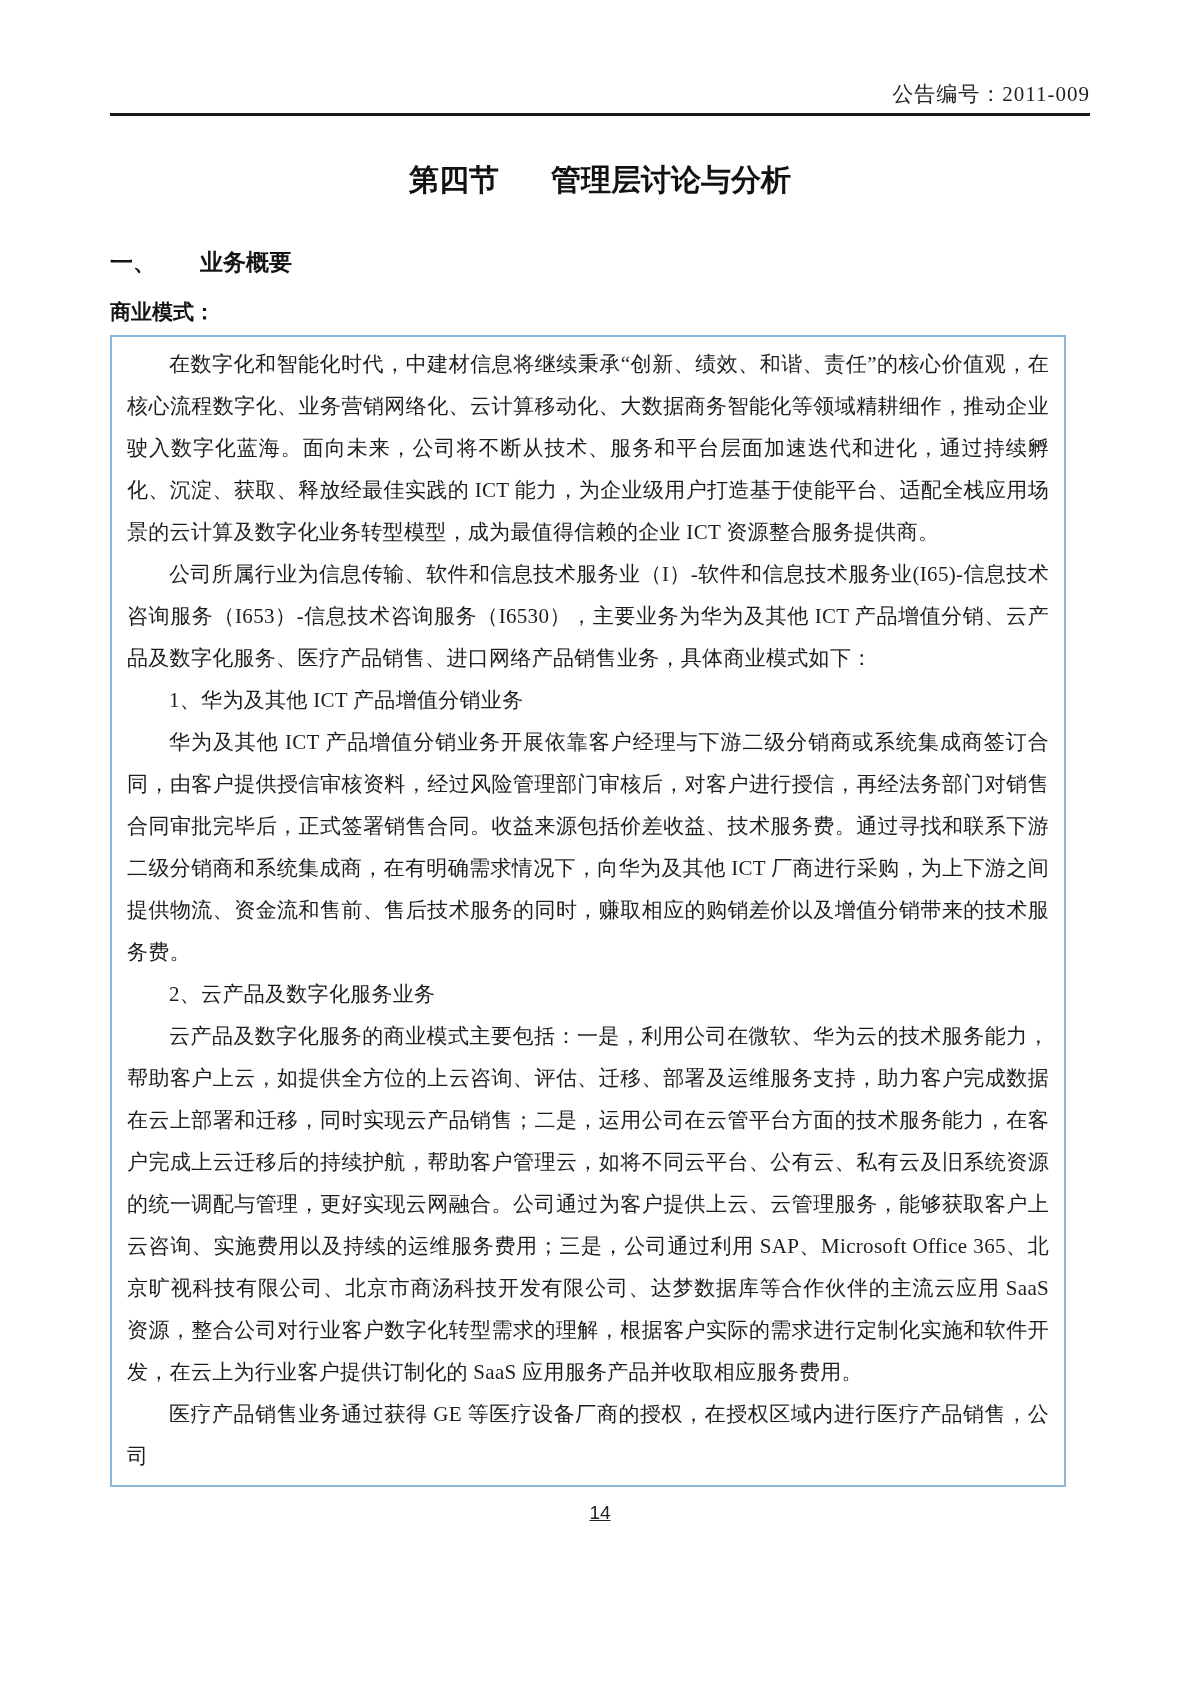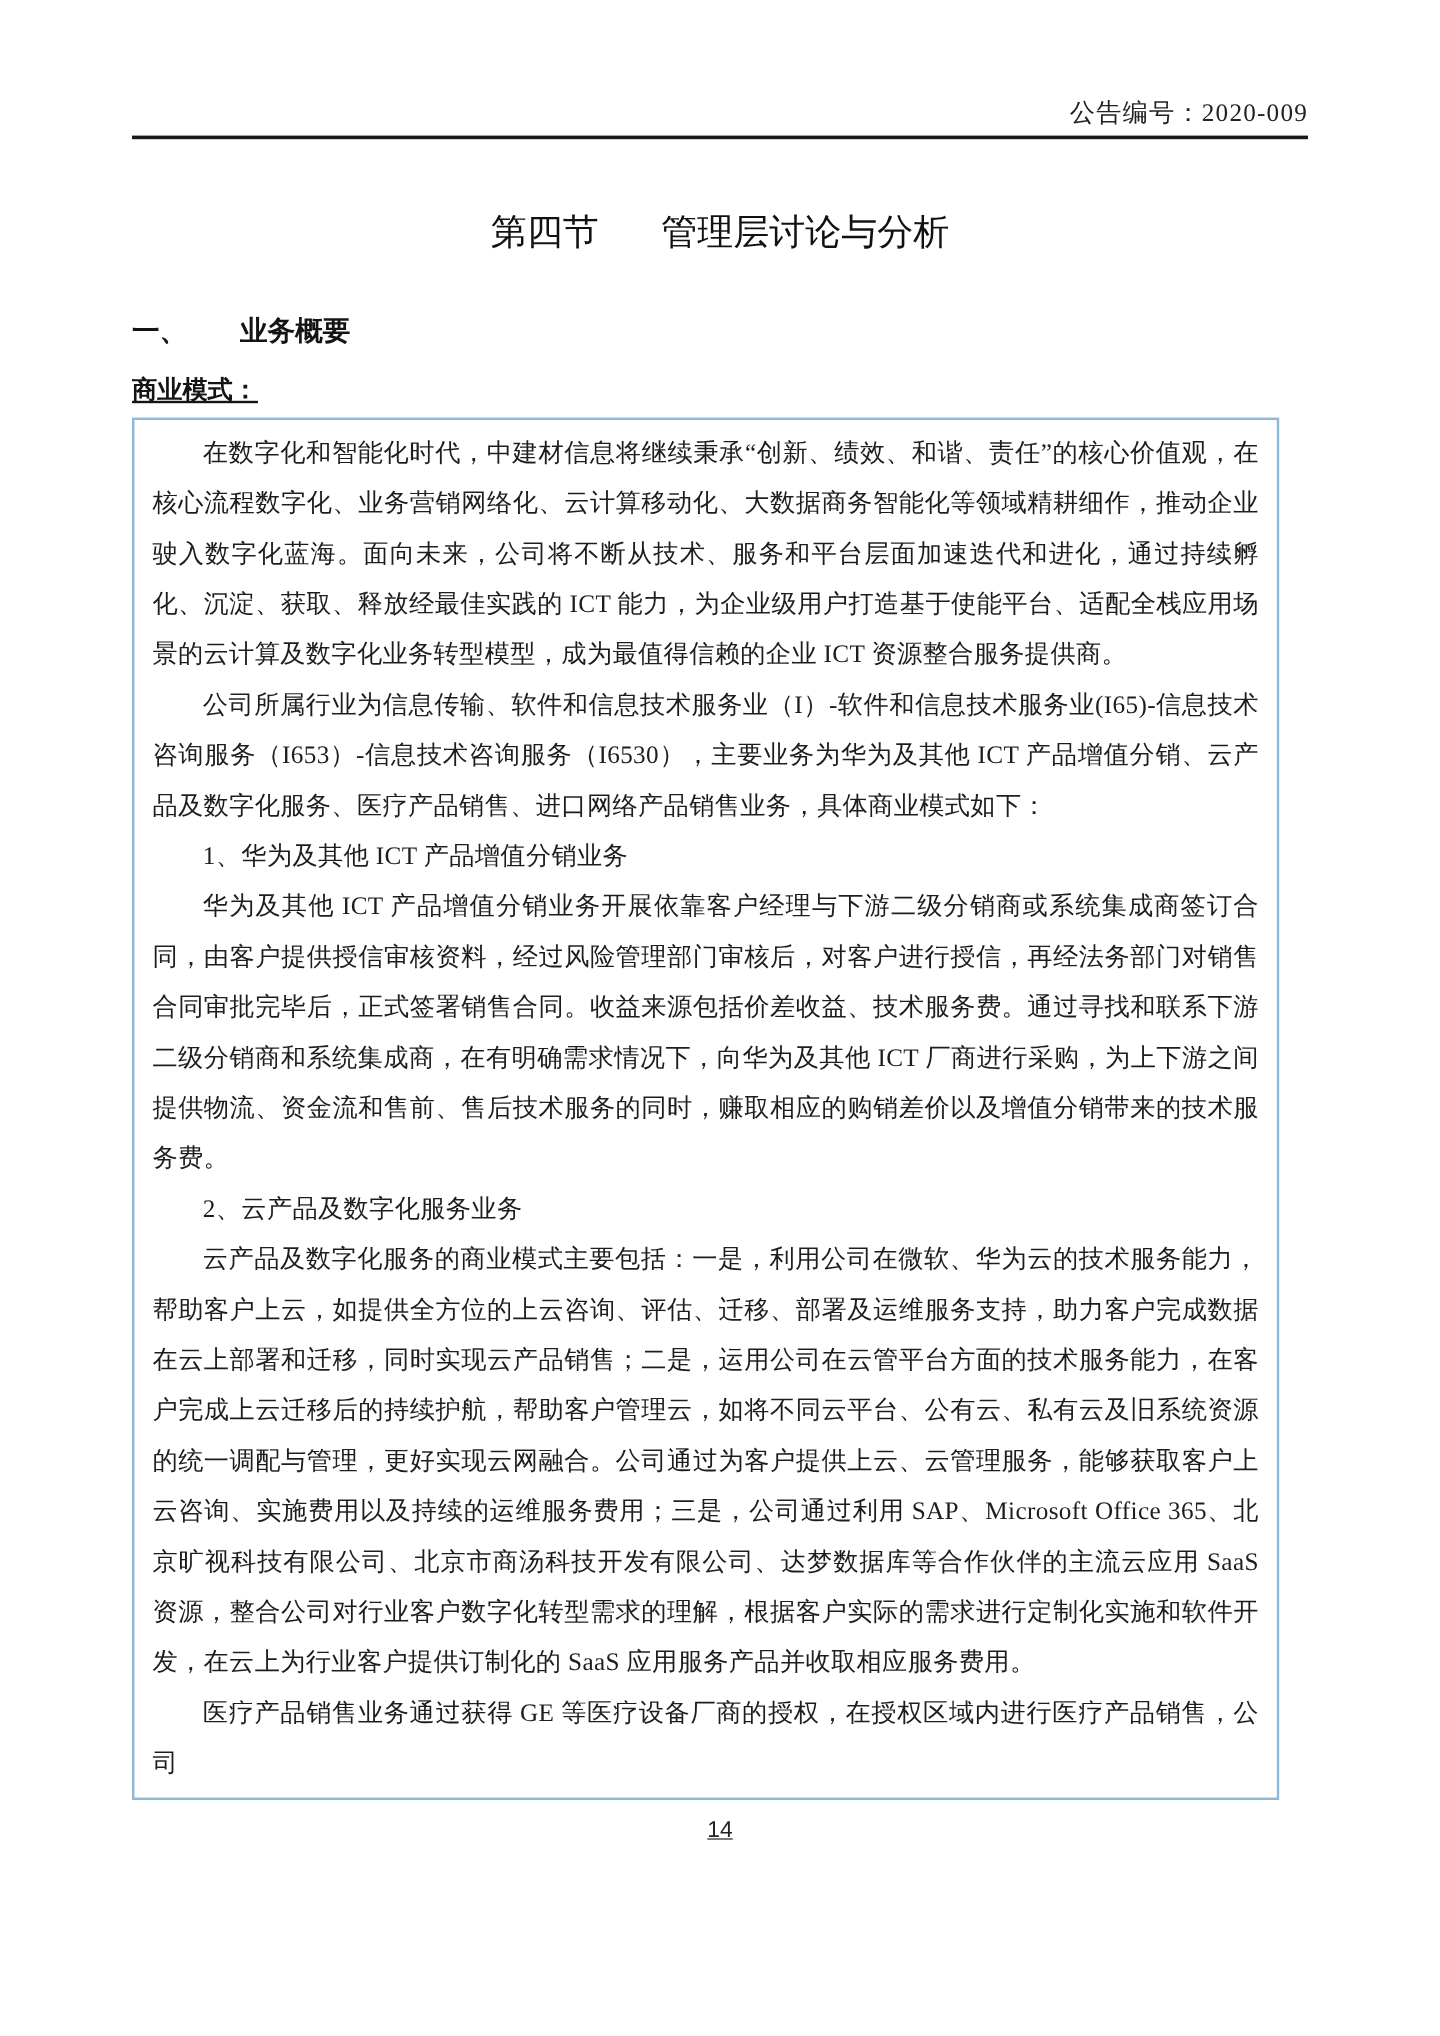--- a/index.html
+++ b/index.html
@@ -25,41 +25,40 @@
     color: #222;
   }
   .header-rule {
     margin-top: 5px;
     border: none;
     border-top: 3px solid #1a1a1a;
     width: 100%;
     height: 0;
   }
   .doc-title {
-    margin-top: 57px;
+    margin-top: 44px;
     text-align: center;
     font-family: "Liberation Sans", "DejaVu Sans", sans-serif;
-    font-weight: 400;
+    font-weight: 700;
     font-size: 30px;
     color: #111;
   }
   .doc-title .title-section { margin-right: 52px; }
   .h2-row {
     margin-top: 46px;
     font-weight: 700;
     font-size: 23px;
     color: #141414;
   }
   .h2-row .h2-number { margin-right: 44px; }
   .h3-row {
     margin-top: 20px;
     font-weight: 700;
     font-size: 21px;
     color: #141414;
-    text-decoration: underline;
   }
   .business-box {
     margin-top: 9px;
     width: 956px;
     border: 2px solid #8cb9da;
     padding: 6px 15px 8px 15px;
     background: #ffffff;
   }
   .body-par {
     font-size: 21px;
@@ -77,21 +76,21 @@
     font-family: "Liberation Sans", "DejaVu Sans", sans-serif;
     text-decoration: underline;
   }
 </style>
 </head>
 <body>
 
 <div class="page">
   <div class="content">
 
-    <div class="doc-header">公告编号：2020-009</div>
+    <div class="doc-header">公告编号：2011-009</div>
 
     <hr class="header-rule">
 
     <div class="doc-title">
       <span class="title-section">第四节</span><span>管理层讨论与分析</span>
     </div>
 
     <div class="h2-row">
       <span class="h2-number">一、</span><span>业务概要</span>
     </div>

